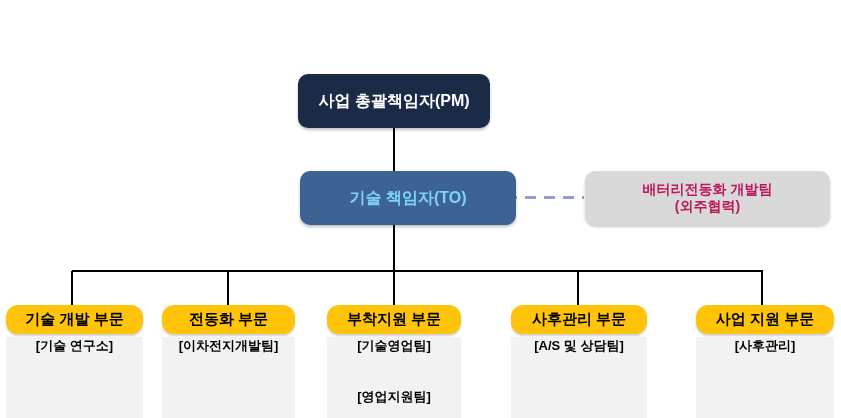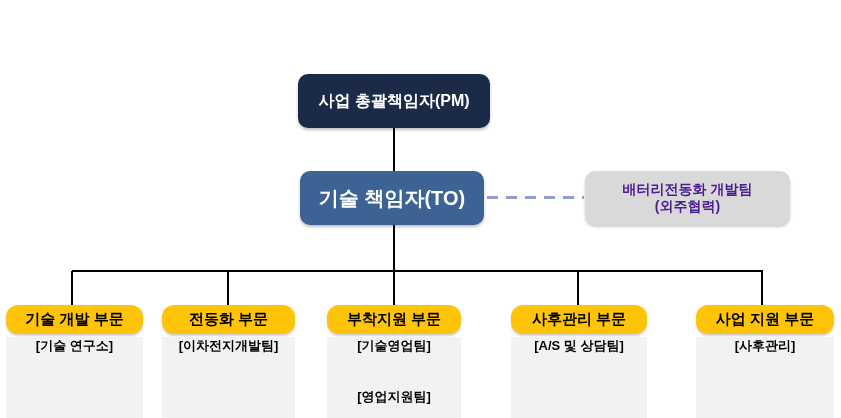--- a/index.html
+++ b/index.html
@@ -22,27 +22,27 @@
     border-radius: 10px;
     font-weight: bold;
     box-sizing: border-box;
   }
   .pm-box {
     left: 298px; top: 30px; width: 192px; height: 54px;
     background: #1b2b47; color: #ffffff; font-size: 16px;
     box-shadow: 0 2px 3px rgba(0,0,0,0.25);
   }
   .to-box {
-    left: 300px; top: 127px; width: 184px; height: 54px;
-    background: #3d6394; color: #ffffff; font-size: 20px;
+    left: 300px; top: 127px; width: 216px; height: 54px;
+    background: #3d6394; color: #7dd3fc; font-size: 16px;
     box-shadow: 0 2px 3px rgba(0,0,0,0.25);
   }
   .ext-box {
-    left: 585px; top: 127px; width: 205px; height: 54px;
-    background: #d9d9d9; color: #4c1d95; font-size: 14px;
+    left: 585px; top: 127px; width: 245px; height: 54px;
+    background: #d9d9d9; color: #be185d; font-size: 14px;
     line-height: 1.25; flex-direction: column;
     box-shadow: 0 2px 3px rgba(0,0,0,0.2);
   }
   
   .vline, .hline { position: absolute; background: #000000; }
   .line-pm-to   { left: 393px; top: 84px;  width: 2px; height: 43px; }
   .line-to-down { left: 393px; top: 181px; width: 2px; height: 80px; }
   .line-hbar    { left: 72px;  top: 226px; width: 691px; height: 2px; }
   .drop-1 { left: 71px;  top: 227px; width: 2px; height: 34px; }
   .drop-2 { left: 227px; top: 227px; width: 2px; height: 34px; }

